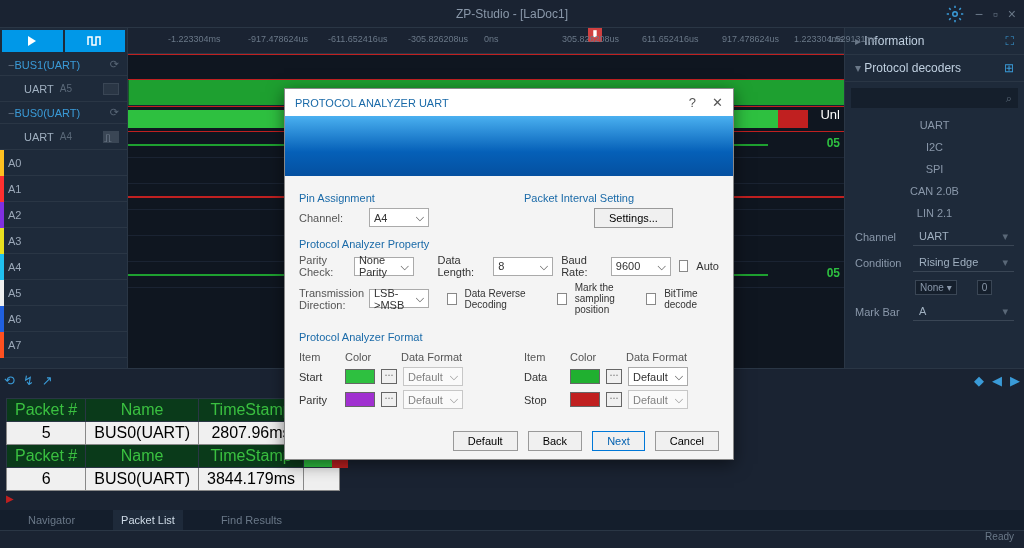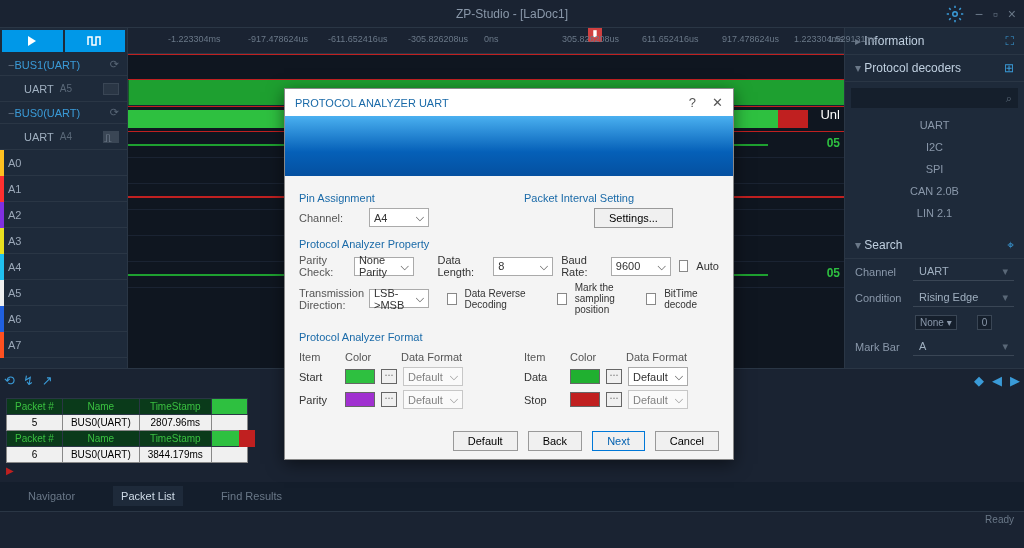--- a/index.html
+++ b/index.html
@@ -40,21 +40,21 @@
 .decoder-item{padding:5px;text-align:center;color:#8a98aa;font-size:11px;cursor:pointer}
 .search-field{display:flex;align-items:center;padding:4px 10px;gap:4px}
 .search-field .label{width:54px;color:#8a98aa}
 .search-field .value{padding:2px 6px;color:#a0b0c0;font-size:11px;border-bottom:1px solid #3a4655;flex:1;display:flex;justify-content:space-between}
 .search-field .value::after{content:"▾";color:#5a6878}
 .small-box{background:#151f2c;border:1px solid #3a4655;padding:1px 4px;font-size:10px;color:#8a98aa}
 .bottom-panel{height:160px;background:#1a2332;border-top:1px solid #2a3645;display:flex;flex-direction:column}
 .packet-area{flex:1;padding:6px;display:flex;gap:20px}
 .packet-controls{display:flex;gap:8px;padding:4px;align-items:center}
 .packet-controls span{color:#3a9bd8;cursor:pointer;font-size:13px}
-.packet-table{border-collapse:collapse;font-size:10px}
+.packet-table{border-collapse:collapse;font-size:16px}
 .packet-table th{background:#0a3a1a;border:1px solid #2a3645;padding:2px 8px;color:#3ac040;font-weight:normal}
 .packet-table td{background:#f0f0f0;border:1px solid #888;padding:2px 8px;color:#000;text-align:center}
 .packet-table .green-cell{background:#2ec040}
 .bottom-tabs{height:30px;display:flex;align-items:center;padding:0 20px;gap:30px;background:#141e2c}
 .bottom-tab{color:#6a7888;font-size:11px;cursor:pointer;padding:4px 8px}
 .bottom-tab.active{color:#d0dce8;background:#1e2a3a}
 .status-bar{height:18px;background:#1a2332;display:flex;align-items:center;justify-content:flex-end;padding:0 10px;font-size:10px;color:#6a7888;border-top:1px solid #2a3645}
 .dialog{position:absolute;left:284px;top:88px;width:450px;background:#f4f4f4;border:1px solid #888;box-shadow:0 4px 16px rgba(0,0,0,0.5)}
 .dialog-title{padding:6px 10px;background:#fff;display:flex;align-items:center;justify-content:space-between;font-size:11px;color:#1a6aa8}
 .dialog-title .actions{display:flex;gap:16px;color:#555;font-size:13px}
@@ -211,24 +211,20 @@
     <div class="decoder-search">
         <span style="color:#5a6878">⌕</span>
       </div>
     <div class="decoder-list">
       <div class="decoder-item">UART</div>
       <div class="decoder-item">I2C</div>
       <div class="decoder-item">SPI</div>
       <div class="decoder-item">CAN 2.0B</div>
       <div class="decoder-item">LIN 2.1</div>
     </div>
-    <div class="panel-header" style="margin-top:8px">
-        <span><span class="arrow">▾ </span><span>Search</span></span>
-        <span style="color:#3a9bd8">⌖</span>
-      </div>
     <div class="search-field">
         <span class="label">Channel</span>
         <span class="value">
           <span>UART</span>
         </span>
       </div>
     <div class="search-field">
         <span class="label">Condition</span>
         <span class="value">
           <span>Rising Edge</span>

